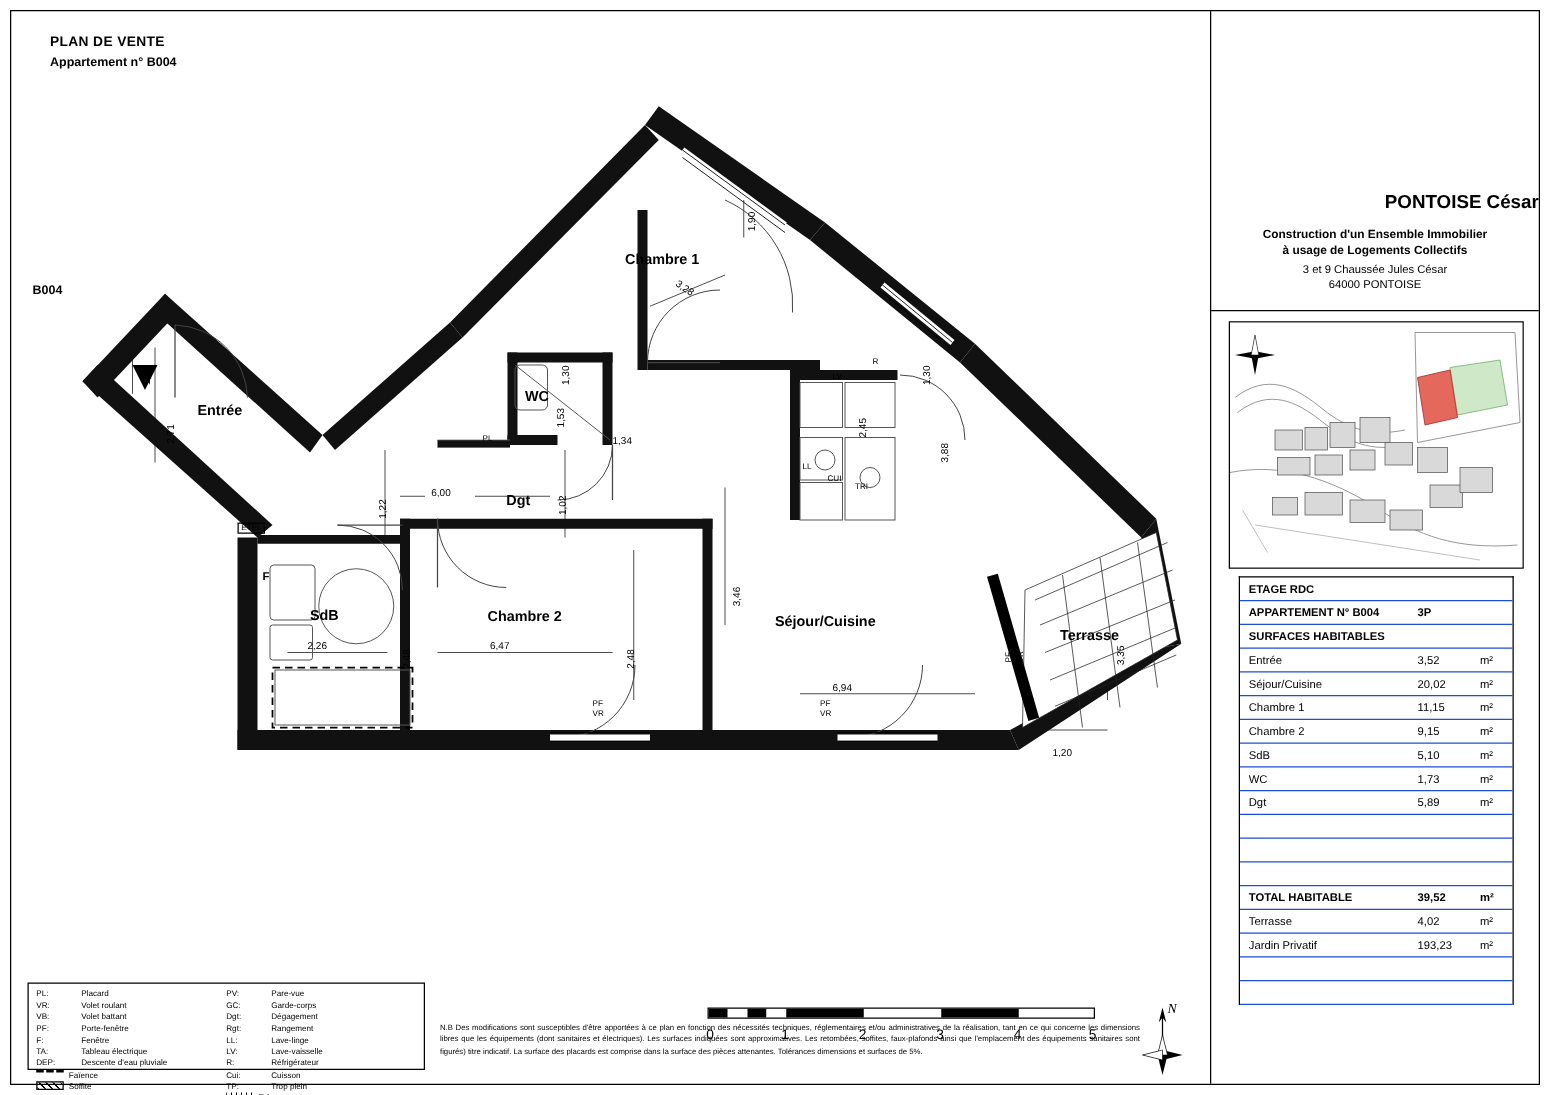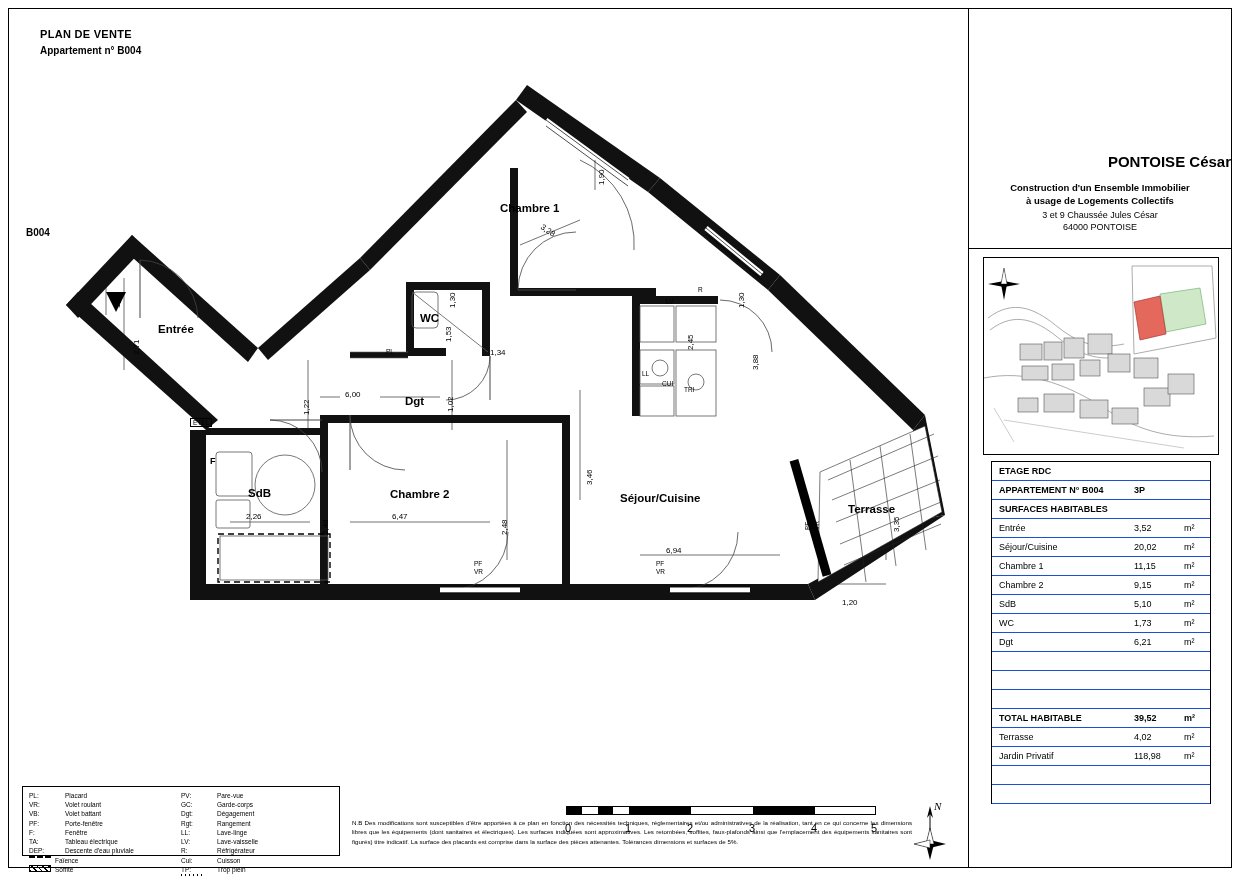--- a/index.html
+++ b/index.html
@@ -636,41 +636,41 @@
         <div class="val">5,10</div>
         <div class="unit">m²</div>
       </div>
       <div class="surf-row">
         <div class="lbl">WC</div>
         <div class="val">1,73</div>
         <div class="unit">m²</div>
       </div>
       <div class="surf-row">
         <div class="lbl">Dgt</div>
-        <div class="val">6,21</div>
+        <div class="val">5,89</div>
         <div class="unit">m²</div>
       </div>
 
       <div class="surf-row empty"></div>
       <div class="surf-row empty"></div>
       <div class="surf-row empty"></div>
 
       <div class="surf-row total">
         <div class="lbl">TOTAL HABITABLE</div>
         <div class="val">39,52</div>
         <div class="unit">m²</div>
       </div>
       <div class="surf-row">
         <div class="lbl">Terrasse</div>
         <div class="val">4,02</div>
         <div class="unit">m²</div>
       </div>
       <div class="surf-row">
         <div class="lbl">Jardin Privatif</div>
-        <div class="val">118,98</div>
+        <div class="val">193,23</div>
         <div class="unit">m²</div>
       </div>
       <div class="surf-row empty"></div>
       <div class="surf-row empty"></div>
     </div>
 
   </div>
 
   <div class="legend">
     <div class="legend-cols">

